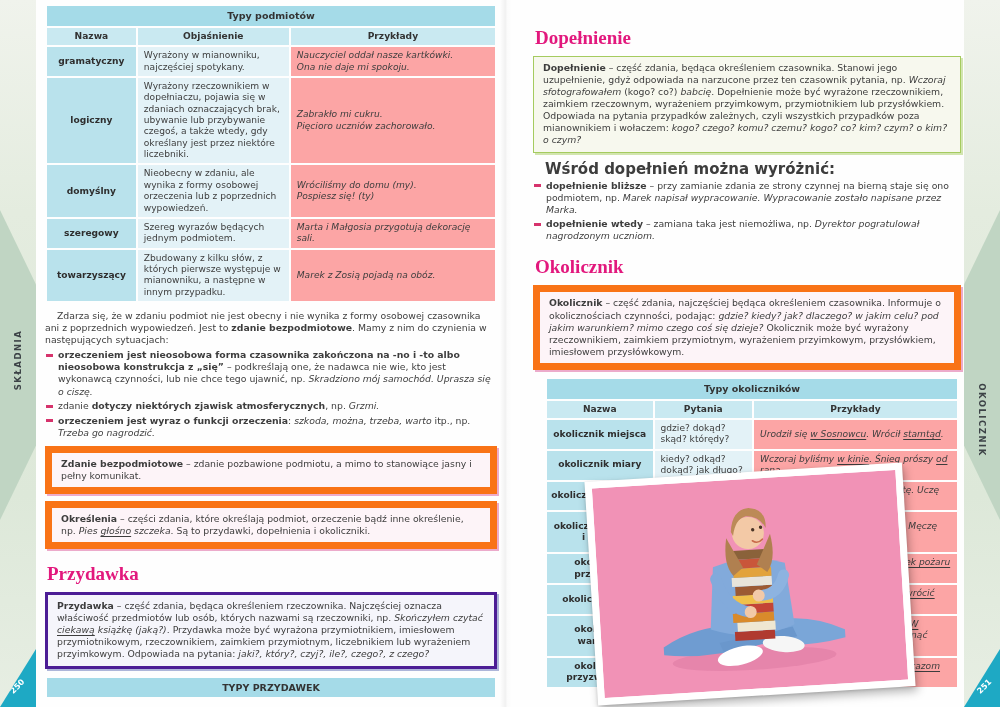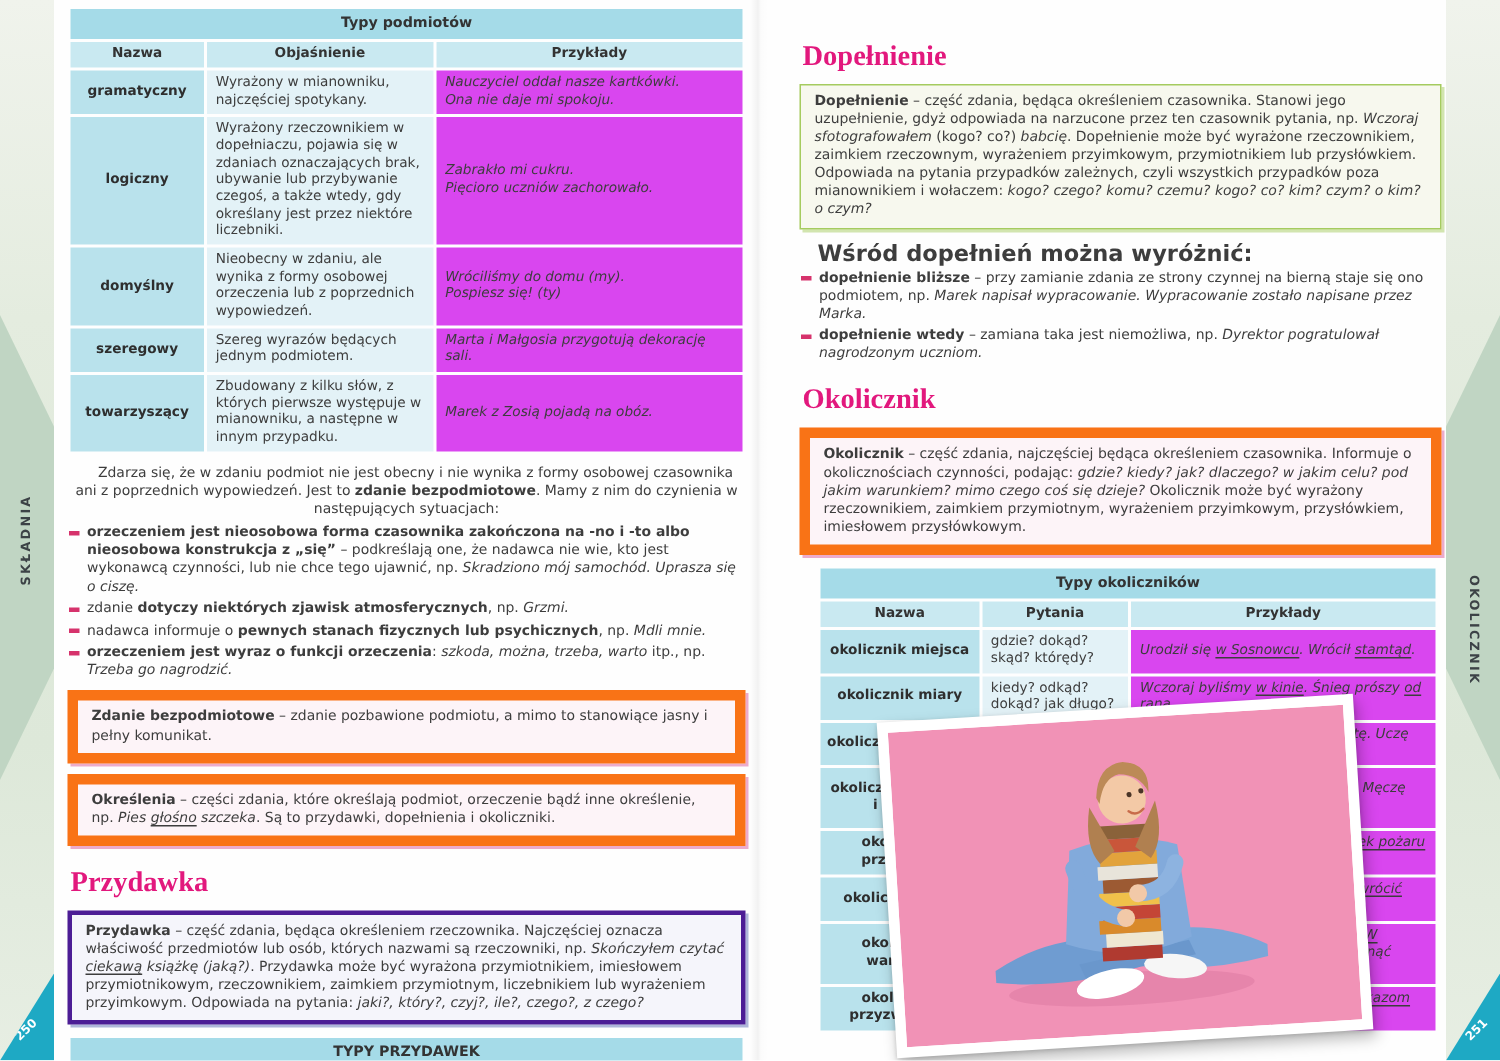--- a/index.html
+++ b/index.html
@@ -33,21 +33,21 @@
             background:linear-gradient(90deg, rgba(0,0,0,0) 0%, rgba(0,0,0,0.05) 45%, rgba(0,0,0,0.01) 60%, rgba(0,0,0,0) 100%); }
 
   
   .page { position:absolute; top:0; height:707px; }
   .page.pleft  { left:45px;  width:452px; }
   .page.pright { left:533px; width:428px; }
 
   
   h2 { font-family:"Liberation Serif","DejaVu Serif",serif; color:#e2187d;
        font-size:19px; line-height:1; margin:15px 0 9px 2px; font-weight:bold; }
-  .para { font-size:9.3px; line-height:1.3; text-indent:12px; margin:7px 0 3px;text-align:center; }
+  .para { font-size:9.3px; line-height:1.3; text-indent:12px; margin:7px 0 3px; }
   .subhead { font-size:15px; font-weight:bold; margin:5px 0 2px 12px; }
   ul.dash { list-style:none; margin:2px 0 6px; padding:0 0 0 13px; }
   ul.dash li { position:relative; font-size:9.3px; line-height:1.3; margin-bottom:2.5px; }
   ul.dash li::before { content:""; position:absolute; left:-12px; top:4.8px;
                        width:7px; height:2.6px; background:#d6336c; }
   i { font-style:italic; }
   u { text-underline-offset:1.5px; }
 
   
   .defbox { font-size:9.3px; line-height:1.3; padding:5px 9px; margin:7px 0; }
@@ -57,21 +57,21 @@
 
   
   table { border-collapse:separate; border-spacing:2px; width:100%;
           font-size:9.1px; line-height:1.25; margin:4px 0; }
   td.tbl-title { background:#a5dbe8; text-align:center; font-weight:bold;
                  padding:4px 2px; font-size:9.5px; color:#333; }
   th { background:#c9e9f1; font-weight:bold; padding:3px 2px; font-size:9.1px; color:#333; }
   td.name { background:#b9e2ec; font-weight:bold; text-align:center;
             vertical-align:middle; padding:3px 4px; color:#2e2e2e; }
   td.desc { background:#e3f2f7; padding:3px 6px; vertical-align:middle; }
-  td.ex   { background:#d946ef; padding:3px 6px; vertical-align:middle; font-style:italic; }
+  td.ex   { background:#fca5a5; padding:3px 6px; vertical-align:middle; font-style:italic; }
 
   
   .photo { position:absolute; left:58px; top:472px; width:318px; height:224px;
            background:#ffffff; padding:7px; transform:rotate(-3.5deg);
            box-shadow:2px 5px 10px rgba(0,0,0,.28), 0 1px 3px rgba(0,0,0,.15); }
   .photo svg { display:block; width:100%; height:100%; }
 </style>
 </head>
 <body>
 
@@ -137,21 +137,20 @@
     </table>
 
     <p class="para">Zdarza się, że w zdaniu podmiot nie jest obecny i nie wynika z formy osobowej czasownika ani z poprzednich wypowiedzeń. Jest to <b>zdanie bezpodmiotowe</b>. Mamy z nim do czynienia w następujących sytuacjach:</p>
 
     <ul class="dash">
 
         <li><b>orzeczeniem jest nieosobowa forma czasownika zakończona na -no i -to albo nieosobowa konstrukcja z „się”</b> – podkreślają one, że nadawca nie wie, kto jest wykonawcą czynności, lub nie chce tego ujawnić, np. <i>Skradziono mój samochód. Uprasza się o ciszę.</i></li>
 
         <li>zdanie <b>dotyczy niektórych zjawisk atmosferycznych</b>, np. <i>Grzmi.</i></li>
 
-        <li>nadawca informuje o <b>pewnych stanach fizycznych lub psychicznych</b>, np. <i>Mdli mnie.</i></li>
 
         <li><b>orzeczeniem jest wyraz o funkcji orzeczenia</b>: <i>szkoda, można, trzeba, warto</i> itp., np. <i>Trzeba go nagrodzić.</i></li>
 
     </ul>
 
     <div class="defbox box-pink"><b>Zdanie bezpodmiotowe</b> – zdanie pozbawione podmiotu, a mimo to stanowiące jasny i pełny komunikat.</div>
     <div class="defbox box-pink"><b>Określenia</b> – części zdania, które określają podmiot, orzeczenie bądź inne określenie, np. <i>Pies <u>głośno</u> szczeka</i>. Są to przydawki, dopełnienia i okoliczniki.</div>
 
     <h2>Przydawka</h2>
 

